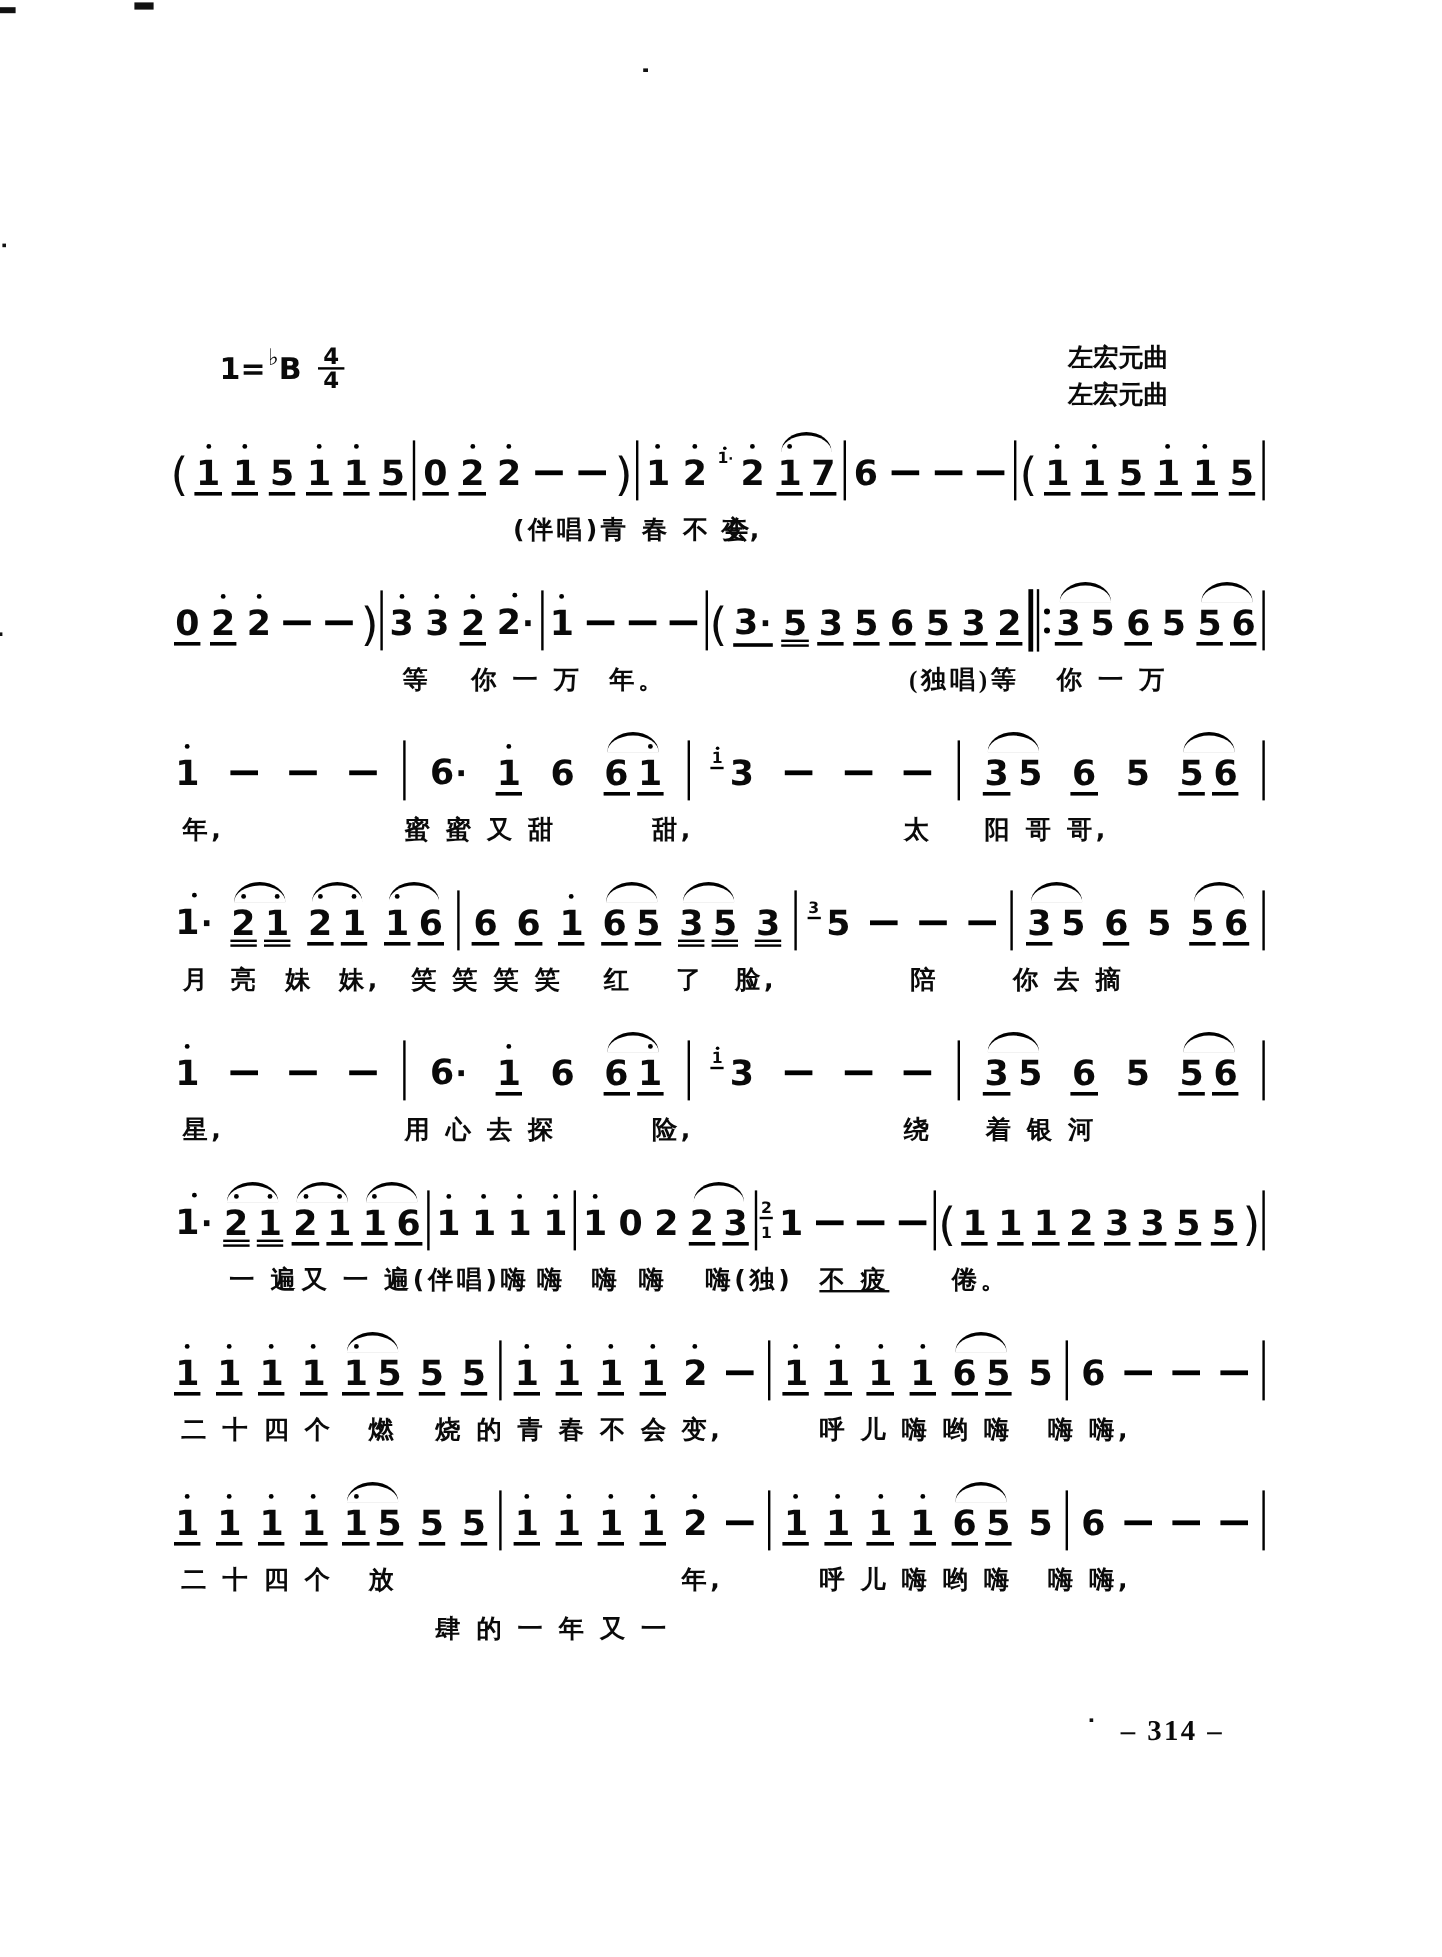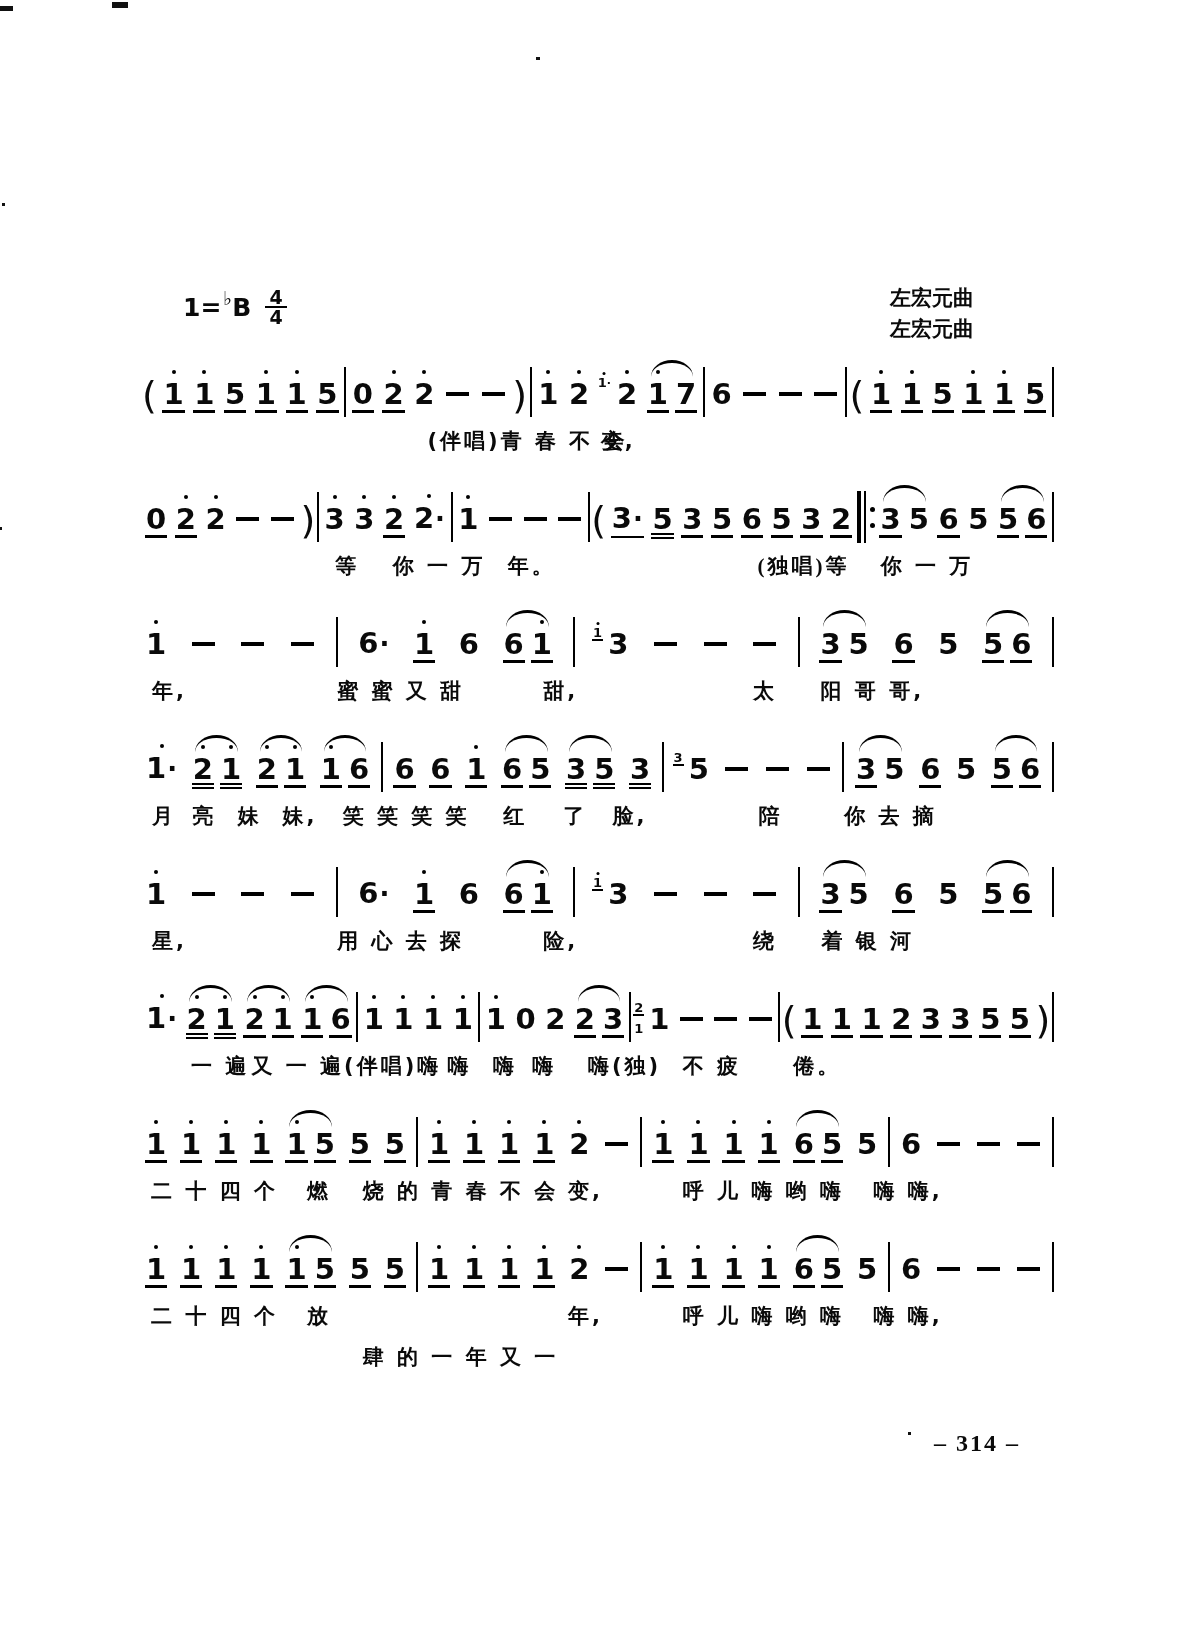--- a/index.html
+++ b/index.html
@@ -395,21 +395,21 @@
           <span class="paren">)</span>
           <span class="bar"></span>
         </div>
         <div class="lyrow">
           <span class="lyr" style="left: 1.1%; margin-left: 39px;">一 遍</span>
           <span class="lyr" style="left: 12%;">又 一 遍(伴唱)嗨</span>
           <span class="lyr" style="left: 33.5%;">嗨</span>
           <span class="lyr" style="left: 38.5%;">嗨</span>
           <span class="lyr" style="left: 42.8%;">嗨</span>
           <span class="lyr" style="left: 48.9%;">嗨(独)</span>
-          <span class="lyr" style="left: 59.3%;">不 疲</span>
+          <span class="lyr" style="left: 59.3%; text-decoration: underline;">不 疲</span>
           <span class="lyr" style="left: 71.4%;">倦。</span>
         </div>
       </div>
       <div class="system" style="top: 1108px;">
         <div class="notesrow">
           <span class="tok u1"><i class="hd"></i><span class="ch">1</span></span>
           <span class="tok u1"><i class="hd"></i><span class="ch">1</span></span>
           <span class="tok u1"><i class="hd"></i><span class="ch">1</span></span>
           <span class="tok u1"><i class="hd"></i><span class="ch">1</span></span>
           <span class="grp slur">

